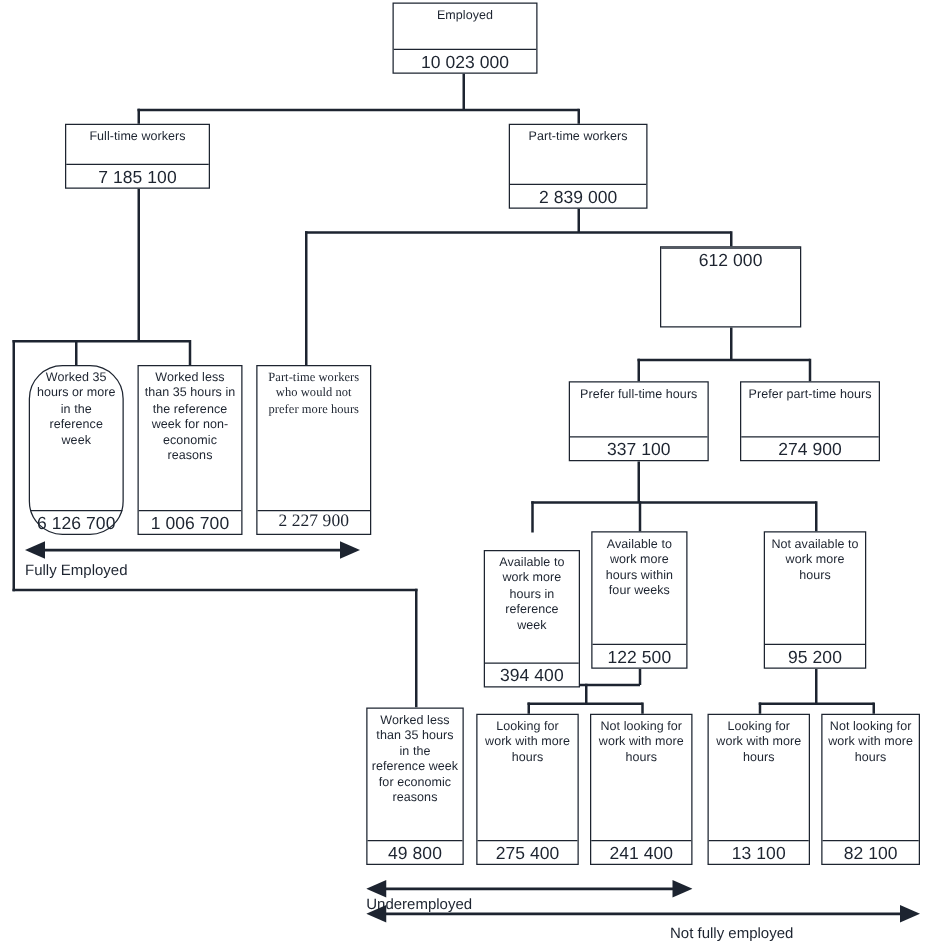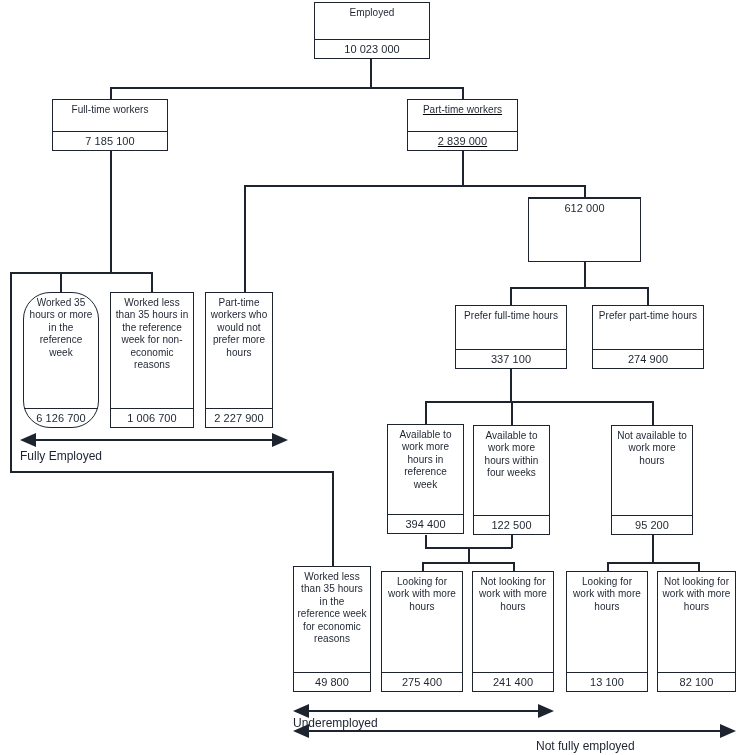--- a/index.html
+++ b/index.html
@@ -35,21 +35,21 @@
     padding: 4px 3px 2px 3px;
     font-size: 10px;
     line-height: 12.4px;
     color: #1d2430;
     letter-spacing: 0.05px;
   }
   .node .value {
     flex: 0 0 auto;
     border-top: 1.6px solid #1d2430;
     text-align: center;
-    font-size: 11px;
+    font-size: 14px;
     line-height: 12px;
     padding: 3px 2px 3px 2px;
     color: #1d2430;
     letter-spacing: 0.05px;
   }
 
   
   .ln {
     position: absolute;
     background: #1d2430;
@@ -120,55 +120,55 @@
   <div class="node" style="left:314px; top:2px; width:116px; height:57px;">
     <div class="title">Employed</div>
     <div class="value">10 023 000</div>
   </div>
 
   <div class="node" style="left:52px; top:99px; width:116px; height:52px;">
     <div class="title">Full-time workers</div>
     <div class="value">7 185 100</div>
   </div>
 
-  <div class="node" style="left:407px; top:99px; width:111px; height:52px;text-decoration:underline;">
+  <div class="node" style="left:407px; top:99px; width:111px; height:68px;">
     <div class="title">Part-time workers</div>
     <div class="value">2 839 000</div>
   </div>
 
   <div class="node" style="left:528px; top:197px; width:113px; height:65px;">
     <div class="value">612 000</div>
   </div>
 
   <div class="node" style="left:23px; top:292px; width:76px; height:136px;border-radius:27px;">
     <div class="title">Worked 35 hours or more in the reference week</div>
     <div class="value">6 126 700</div>
   </div>
 
   <div class="node" style="left:110px; top:292px; width:84px; height:136px;">
     <div class="title">Worked less than 35 hours in the reference week for non-economic reasons</div>
     <div class="value">1 006 700</div>
   </div>
 
-  <div class="node" style="left:205px; top:292px; width:68px; height:136px;">
+  <div class="node" style="left:205px; top:292px; width:92px; height:136px;font-family:Liberation Serif, serif;">
     <div class="title">Part-time workers who would not prefer more hours</div>
     <div class="value">2 227 900</div>
   </div>
 
   <div class="node" style="left:455px; top:305px; width:112px; height:64px;">
     <div class="title">Prefer full-time hours</div>
     <div class="value">337 100</div>
   </div>
 
   <div class="node" style="left:592px; top:305px; width:112px; height:64px;">
     <div class="title">Prefer part-time hours</div>
     <div class="value">274 900</div>
   </div>
 
-  <div class="node" style="left:387px; top:424px; width:77px; height:110px;">
+  <div class="node" style="left:387px; top:440px; width:77px; height:110px;">
     <div class="title">Available to work more hours in reference week</div>
     <div class="value">394 400</div>
   </div>
 
   <div class="node" style="left:473px; top:425px; width:77px; height:110px;">
     <div class="title">Available to work more hours within four weeks</div>
     <div class="value">122 500</div>
   </div>
 
   <div class="node" style="left:611px; top:425px; width:82px; height:110px;">

